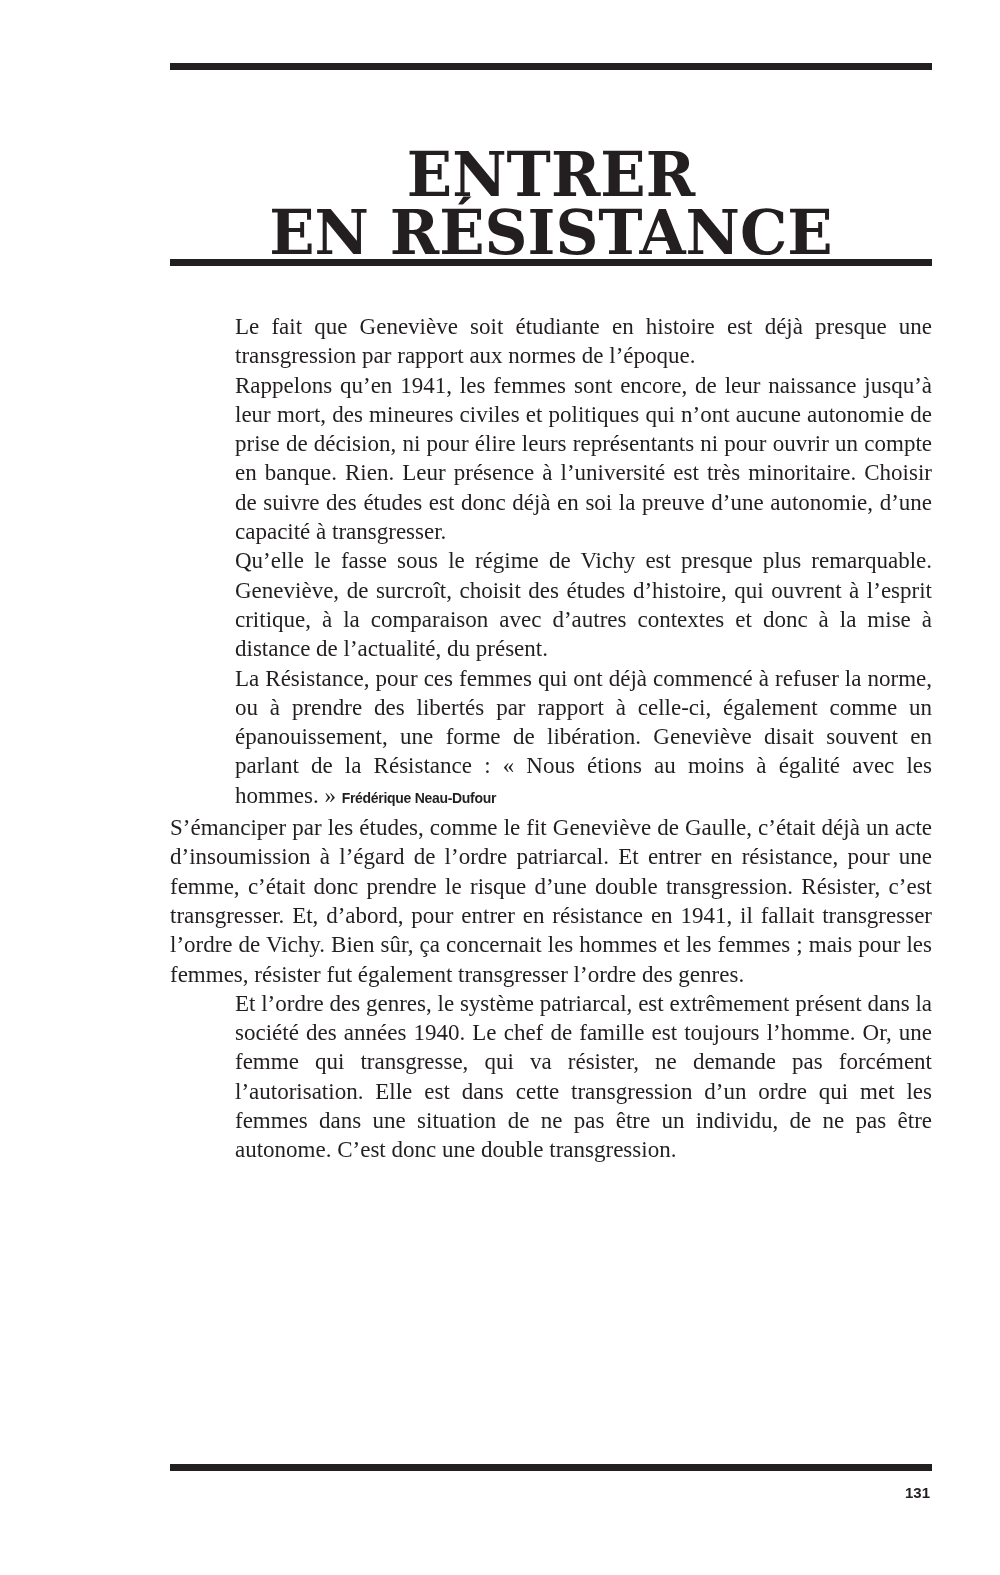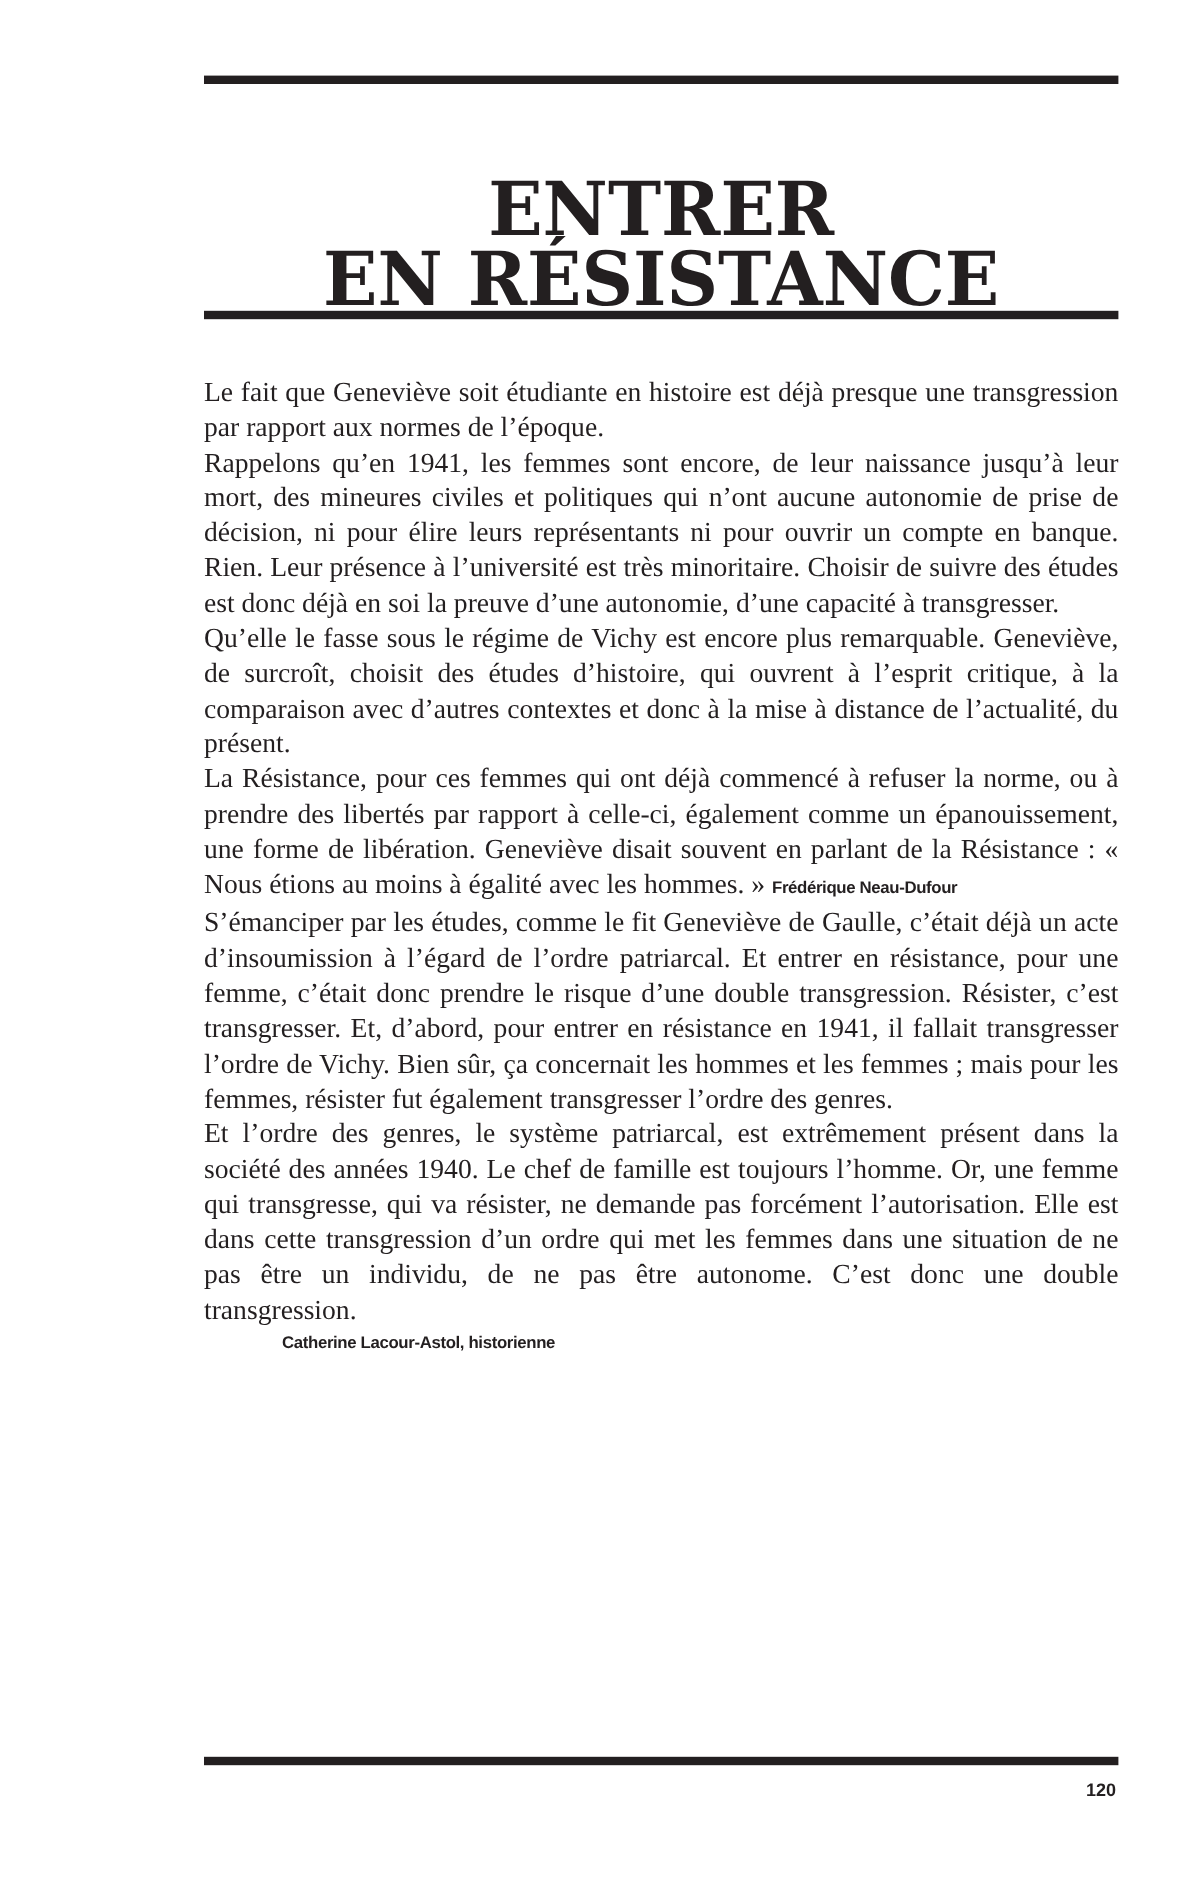--- a/index.html
+++ b/index.html
@@ -16,21 +16,21 @@
       letter-spacing: 0px; transform: scaleX(0.96);
     }
     .title span { display: block; }
     .body {
       position: absolute; left: 170px; width: 762px; top: 312px;
       font-family: "Liberation Serif", serif;
       font-size: 23px; line-height: 29.3px;
       text-align: justify;
     }
     .body p { margin: 0; }
-    .body p.quote { }
+    .body p.quote { margin-left: 65px; }
     .body p.last-left { text-align-last: left; }
     .attr {
       font-family: Liberation Sans, sans-serif; font-weight: bold;
       font-size: 14px; letter-spacing: -0.3px;
     }
     .attr-block {
       display: block; margin-left: 65px; margin-top: 2px;
       font-family: "Liberation Sans", sans-serif; font-weight: bold;
       font-size: 14px; letter-spacing: -0.3px; line-height: 20px;
     }
@@ -48,21 +48,20 @@
 <h1 class="title">
   <span>ENTRER</span>
   <span>EN RÉSISTANCE</span>
 </h1>
 
 <div class="rule" id="rule-mid"></div>
 
 <div class="body">
   <p class="quote last-left">Le fait que Geneviève soit étudiante en histoire est déjà presque une transgression par rapport aux normes de l’époque.</p>
   <p class="quote last-left">Rappelons qu’en 1941, les femmes sont encore, de leur naissance jusqu’à leur mort, des mineures civiles et politiques qui n’ont aucune autonomie de prise de décision, ni pour élire leurs représentants ni pour ouvrir un compte en banque. Rien. Leur présence à l’université est très minoritaire. Choisir de suivre des études est donc déjà en soi la preuve d’une autonomie, d’une capacité à transgresser.</p>
-  <p class="quote last-left">Qu’elle le fasse sous le régime de Vichy est encore plus remarquable. Geneviève, de surcroît, choisit des études d’histoire, qui ouvrent à l’esprit critique, à la comparaison avec d’autres contextes et donc à la mise à distance de l’actualité, du présent.</p>
+  <p class="quote last-left">Qu’elle le fasse sous le régime de Vichy est presque plus remarquable. Geneviève, de surcroît, choisit des études d’histoire, qui ouvrent à l’esprit critique, à la comparaison avec d’autres contextes et donc à la mise à distance de l’actualité, du présent.</p>
   <p class="quote last-left"><span>La Résistance, pour ces femmes qui ont déjà commencé à refuser la norme, ou à prendre des libertés par rapport à celle-ci, également comme un épanouissement, une forme de libération. Geneviève disait souvent en parlant de la Résistance : « Nous étions au moins à égalité avec les hommes. »</span> <span class="attr">Frédérique Neau-Dufour</span></p>
   <p class="last-left">S’émanciper par les études, comme le fit Geneviève de Gaulle, c’était déjà un acte d’insoumission à l’égard de l’ordre patriarcal. Et entrer en résistance, pour une femme, c’était donc prendre le risque d’une double transgression. Résister, c’est transgresser. Et, d’abord, pour entrer en résistance en 1941, il fallait transgresser l’ordre de Vichy. Bien sûr, ça concernait les hommes et les femmes ; mais pour les femmes, résister fut également transgresser l’ordre des genres.</p>
   <p class="quote last-left">Et l’ordre des genres, le système patriarcal, est extrêmement présent dans la société des années 1940. Le chef de famille est toujours l’homme. Or, une femme qui transgresse, qui va résister, ne demande pas forcément l’autorisation. Elle est dans cette transgression d’un ordre qui met les femmes dans une situation de ne pas être un individu, de ne pas être autonome. C’est donc une double transgression.</p>
-  <span class="attr-block">Catherine Lacour-Astol, historienne</span>
 </div>
 
 <div class="rule" id="rule-bottom"></div>
-<div class="page-number">120</div>
+<div class="page-number">131</div>
 
 </body></html>

